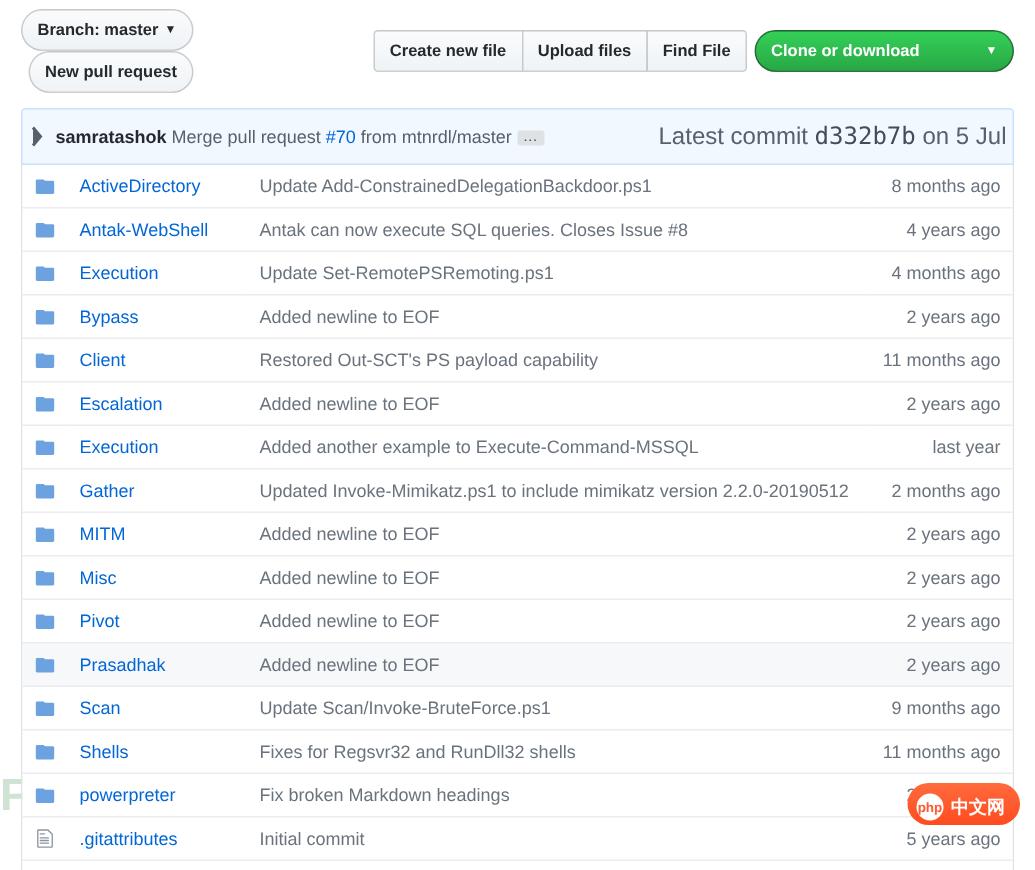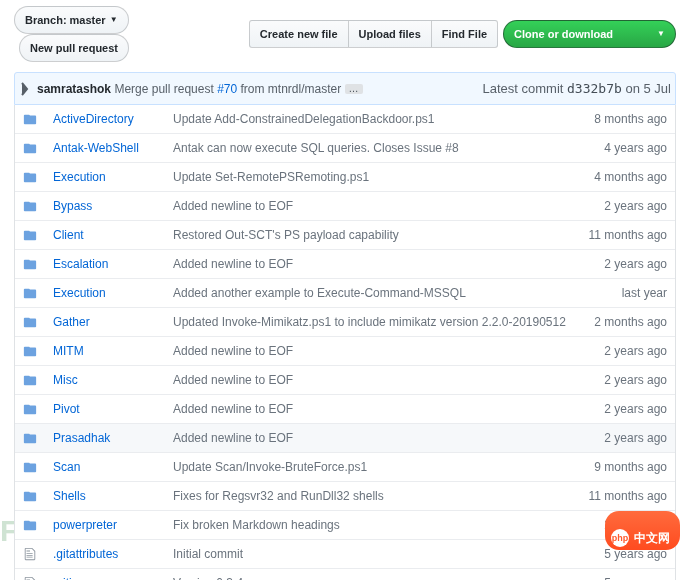--- a/index.html
+++ b/index.html
@@ -56,21 +56,21 @@
     border-radius: 3px 3px 0 0;
     font-size: 12px;
   }
   .commit-tease .msg { flex:1; color:#586069; }
   .commit-tease .author { font-weight:600; color:#24292e; }
   .commit-tease .link { color:#0366d6; }
   .commit-tease .ellipsis {
     display:inline-block; padding:0 4px; background:#dfe2e5; border-radius:2px;
     font-size:10px; line-height:10px; color:#444d56; cursor:pointer; vertical-align:middle;
   }
-  .commit-tease .right { color:#586069; font-size:13px; }
+  .commit-tease .right { color:#586069; font-size:16px; }
   .commit-tease .sha { font-family: SFMono-Regular,Consolas,monospace; color:#444d56; }
   table.files {
     width: 100%;
     border-collapse: collapse;
     background: #fff;
   }
   table.files tr { border-top: 1px solid #eaecef; }
   table.files tr:first-child { border-top: none; }
   table.files td {
     padding: 5px 8px;
@@ -87,21 +87,21 @@
   svg.octicon { fill:#6ca2e0; display:block; }
   svg.octicon.file { fill:#8c959e; }
   .watermark-l {
     position:absolute; left:0; bottom:32px;
     font-size:30px; font-weight:800; color:#cfe3d3; letter-spacing:1px;
     z-index:-1;
   }
   .php-badge {
     position:absolute; right:10px; bottom:30px;
     background:linear-gradient(#ff6b3d,#ff4b1f); color:#fff;
-    border-radius:14px; padding:18px 10px 3px 6px; font-size:12px;
+    border-radius:14px; padding:7px 10px 3px 6px; font-size:12px;
     display:flex; align-items:center; font-weight:600;
   }
   .php-badge .circle {
     background:#fff; color:#ff5b2e; border-radius:50%;
     width:18px; height:18px; display:flex; align-items:center; justify-content:center;
     font-size:9px; font-weight:700; margin-right:5px;
   }
   .file-wrap { border:1px solid #dfe2e5; border-top:none; border-radius:0 0 3px 3px; }
   .chevron { margin-right:6px; }
 </style>

